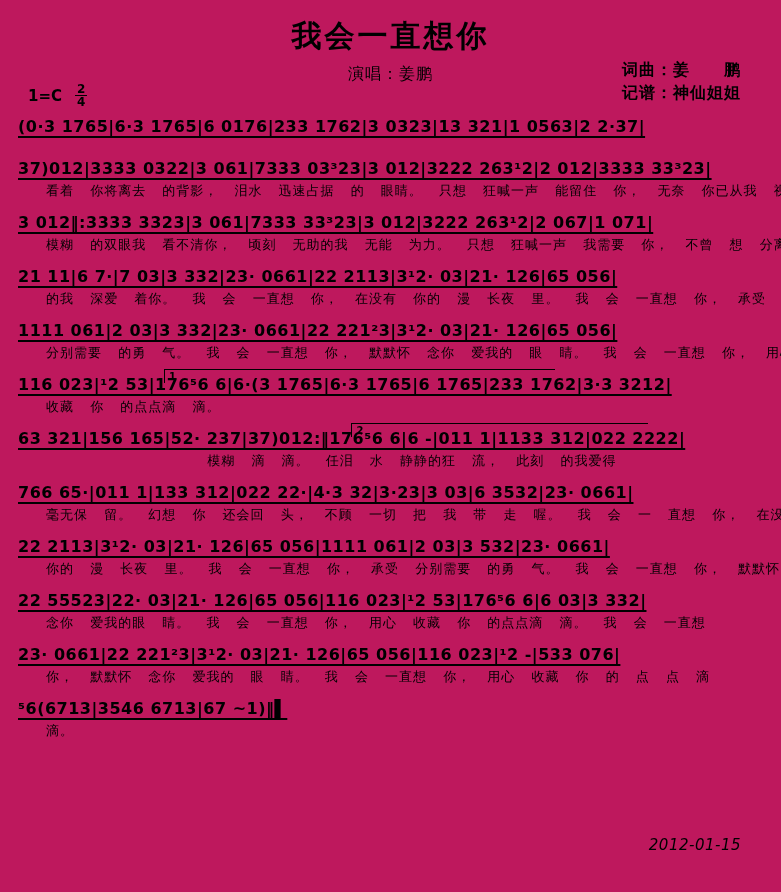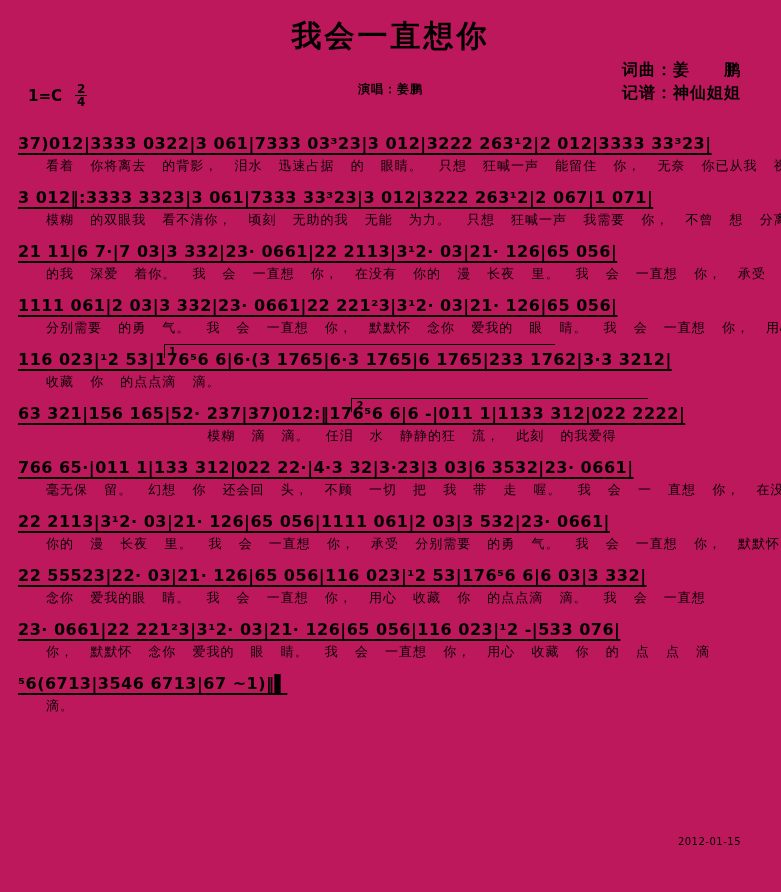--- a/index.html
+++ b/index.html
@@ -17,23 +17,23 @@
   .title {
     margin: 0;
     padding-top: 16px;
     text-align: center;
     font-size: 30px;
     font-weight: bold;
     letter-spacing: 3px;
   }
   .performer {
     text-align: center;
-    font-size: 12px;
-    font-weight: bold;
-    margin-top: 24px;
+    font-size: 16px;
+    font-weight: normal;
+    margin-top: 7px;
     letter-spacing: 1px;
   }
   .credits {
     position: absolute;
     top: 58px;
     right: 40px;
     font-size: 16px;
     font-weight: bold;
     line-height: 23px;
     text-align: center;
@@ -95,22 +95,23 @@
     border-left: 1.5px solid #000;
     font-size: 10px;
     font-weight: bold;
     padding-left: 4px;
     box-sizing: border-box;
   }
   .date {
     position: absolute;
     top: 836px;
     right: 40px;
-    font-size: 10px;
+    font-size: 15px;
     letter-spacing: 0.5px;
+    font-style: italic;
   }
 </style>
 </head>
 <body>
 
 <div class="page">
   <h1 class="title">我会一直想你</h1>
   <div class="performer">演唱：姜鹏</div>
 
   <div class="credits">
@@ -121,20 +122,21 @@
   <div class="keysig">
     <span>1=C</span>
     <span class="timesig">
       <span class="num">2</span>
       <span class="den">4</span>
     </span>
   </div>
 
   <main class="score">
   <div class="line">
+    <div class="notation">(0·3 1765|6·3 1765|6 0176|233 1762|3 0323|13 321|1 0563|2 2·37|</div>
     <div class="lyrics empty"></div>
   </div>
 
   <div class="line">
     <div class="notation">37)012|3333 0322|3 061|7333 03³23|3 012|3222 263¹2|2 012|3333 33³23|</div>
     <div class="lyrics">看着 你将离去 的背影， 泪水 迅速占据 的 眼睛。 只想 狂喊一声 能留住 你， 无奈 你已从我 视线 离去。</div>
   </div>
 
   <div class="line">
     <div class="notation">3 012‖:3333 3323|3 061|7333 33³23|3 012|3222 263¹2|2 067|1 071|</div>

